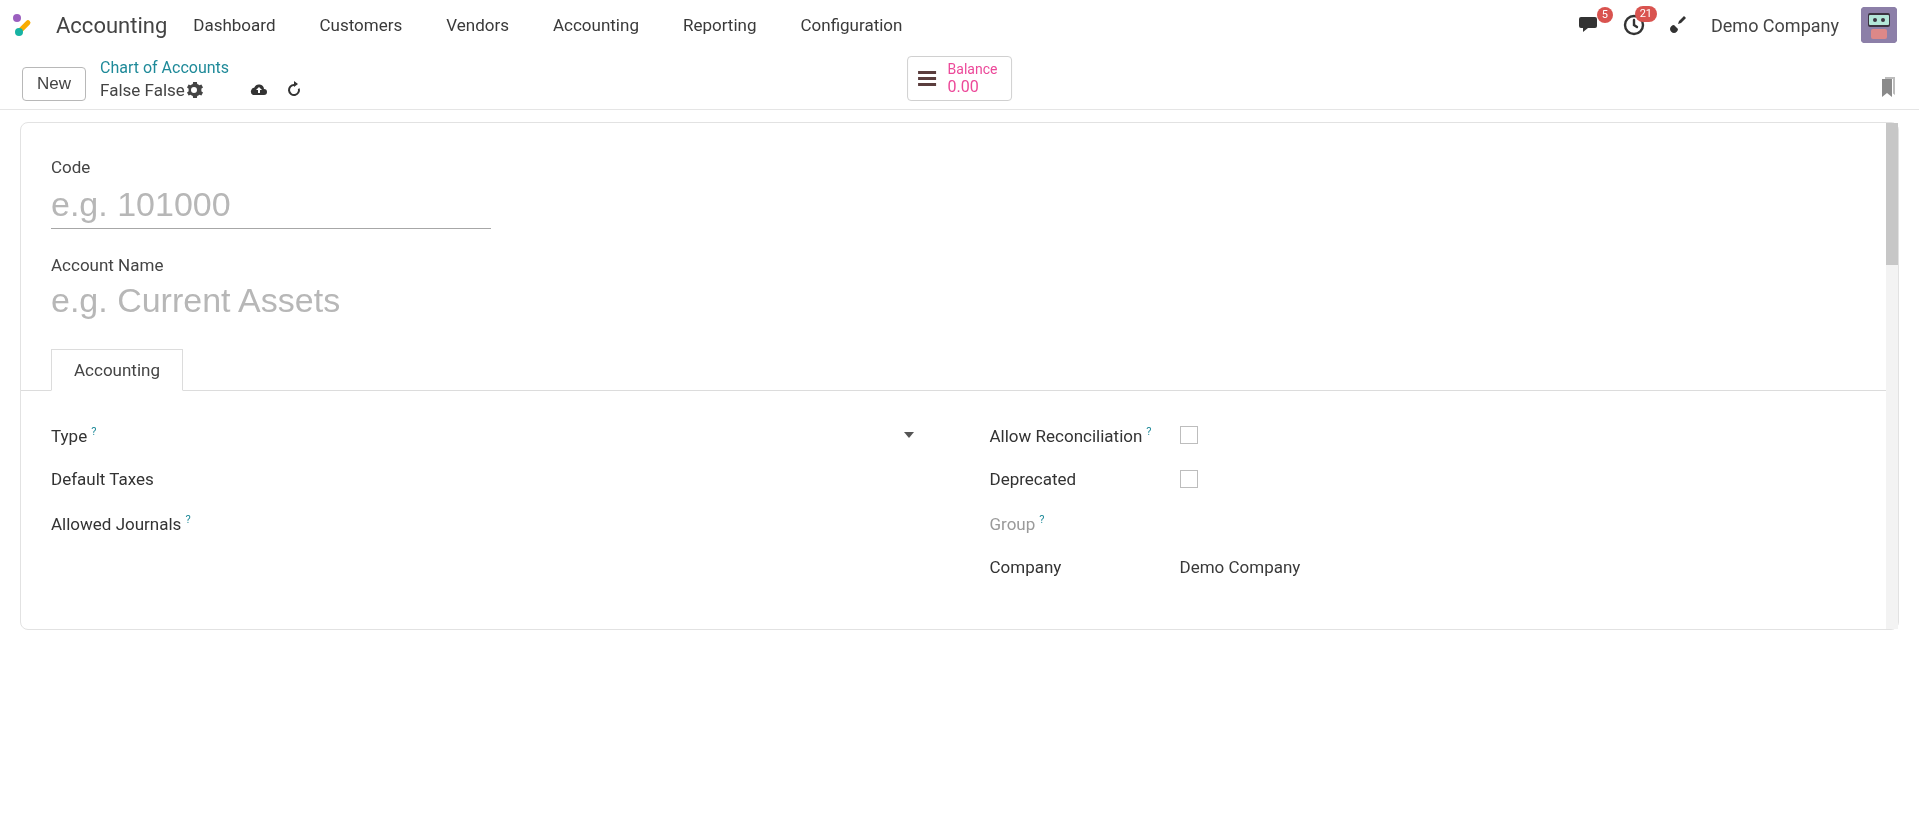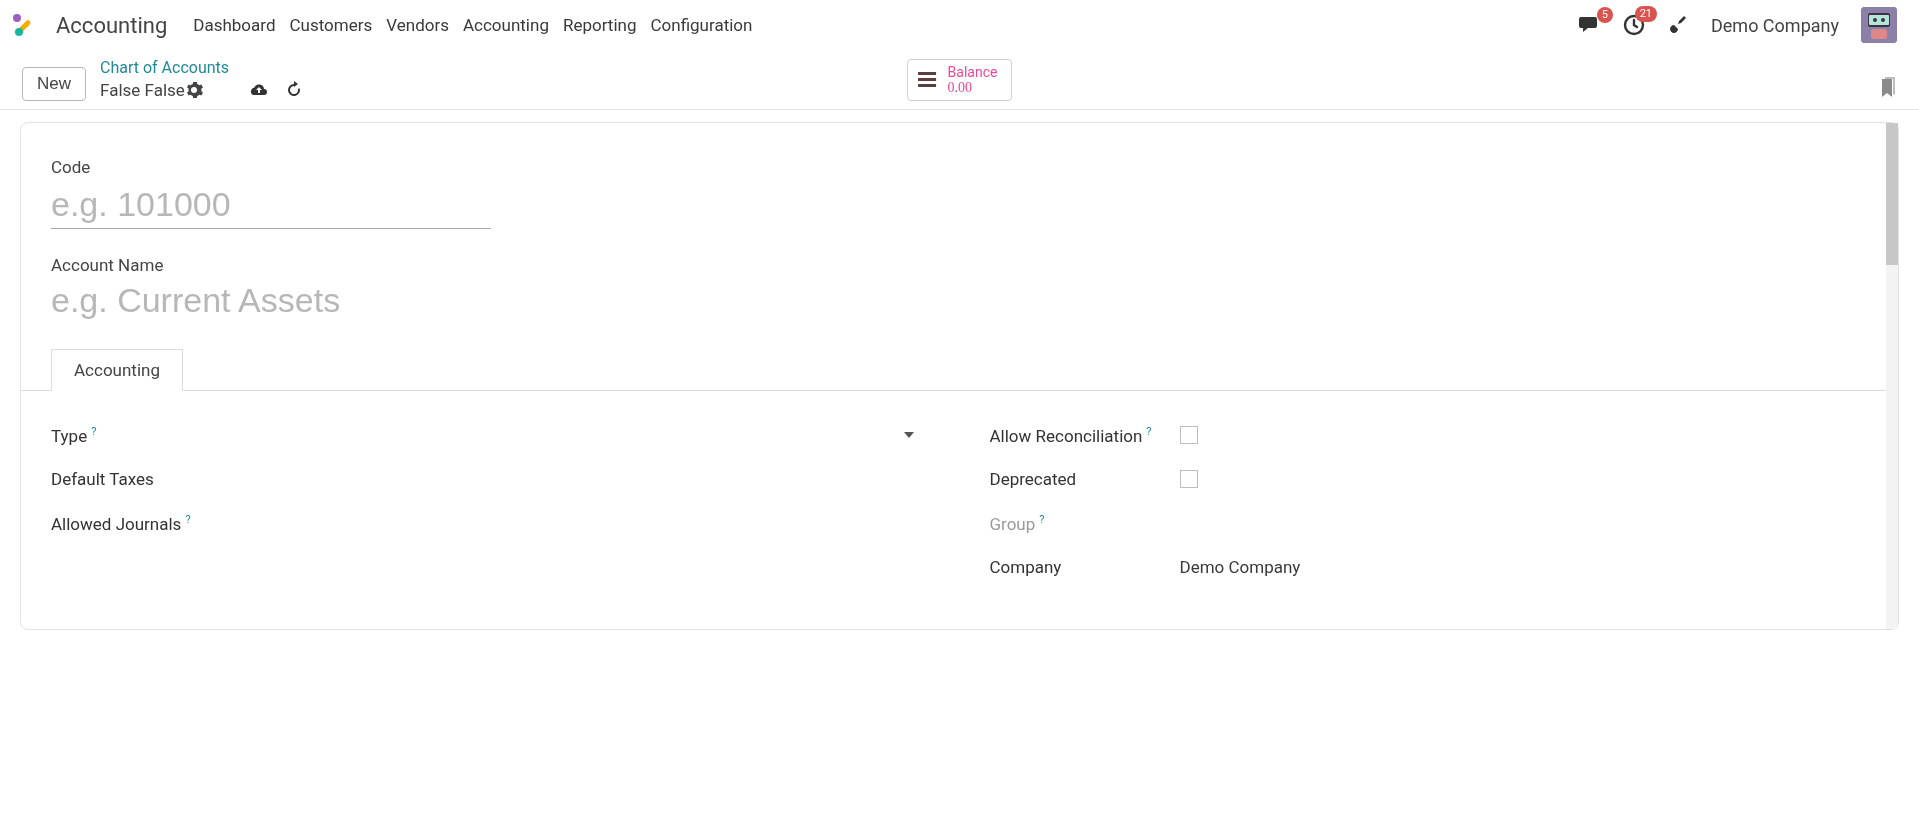--- a/index.html
+++ b/index.html
@@ -26,21 +26,21 @@
       display: flex; align-items: center; justify-content: center;
     }
     .navbar .app-name {
       font-size: 22px;
       color: #444;
       margin-right: 26px;
       font-weight: 400;
     }
     .navbar .nav-items {
       display: flex;
-      gap: 14px;
+      gap: 44px;
       align-items: center;
       font-size: 17px;
     }
     .nav-item { color: #3a3a3a; cursor: pointer; }
     .navbar .spacer { flex: 1; }
     .navbar .systray {
       display: flex;
       align-items: center;
       gap: 22px;
     }
@@ -115,21 +115,21 @@
       margin-left: auto;
       margin-right: auto;
       position: absolute;
       left: 50%;
       transform: translateX(-50%);
     }
     .stat-button .hamburger { width: 18px; display: flex; flex-direction: column; gap: 3px; }
     .stat-button .hamburger span { height: 3px; background: #5a3d3d; }
     .stat-text { display: flex; flex-direction: column; line-height: 1.15; font-size: 14px; color: #ec4899; }
     .stat-text .label { font-size: 14px; }
-    .stat-text .value { font-size: 14px; font-family: Liberation Serif, serif; }
+    .stat-text .value { font-size: 16px; }
 
     .bookmark {
       margin-left: auto;
       color: #999;
     }
 
     
     .form-container {
       padding: 12px 20px 0 20px;
     }

